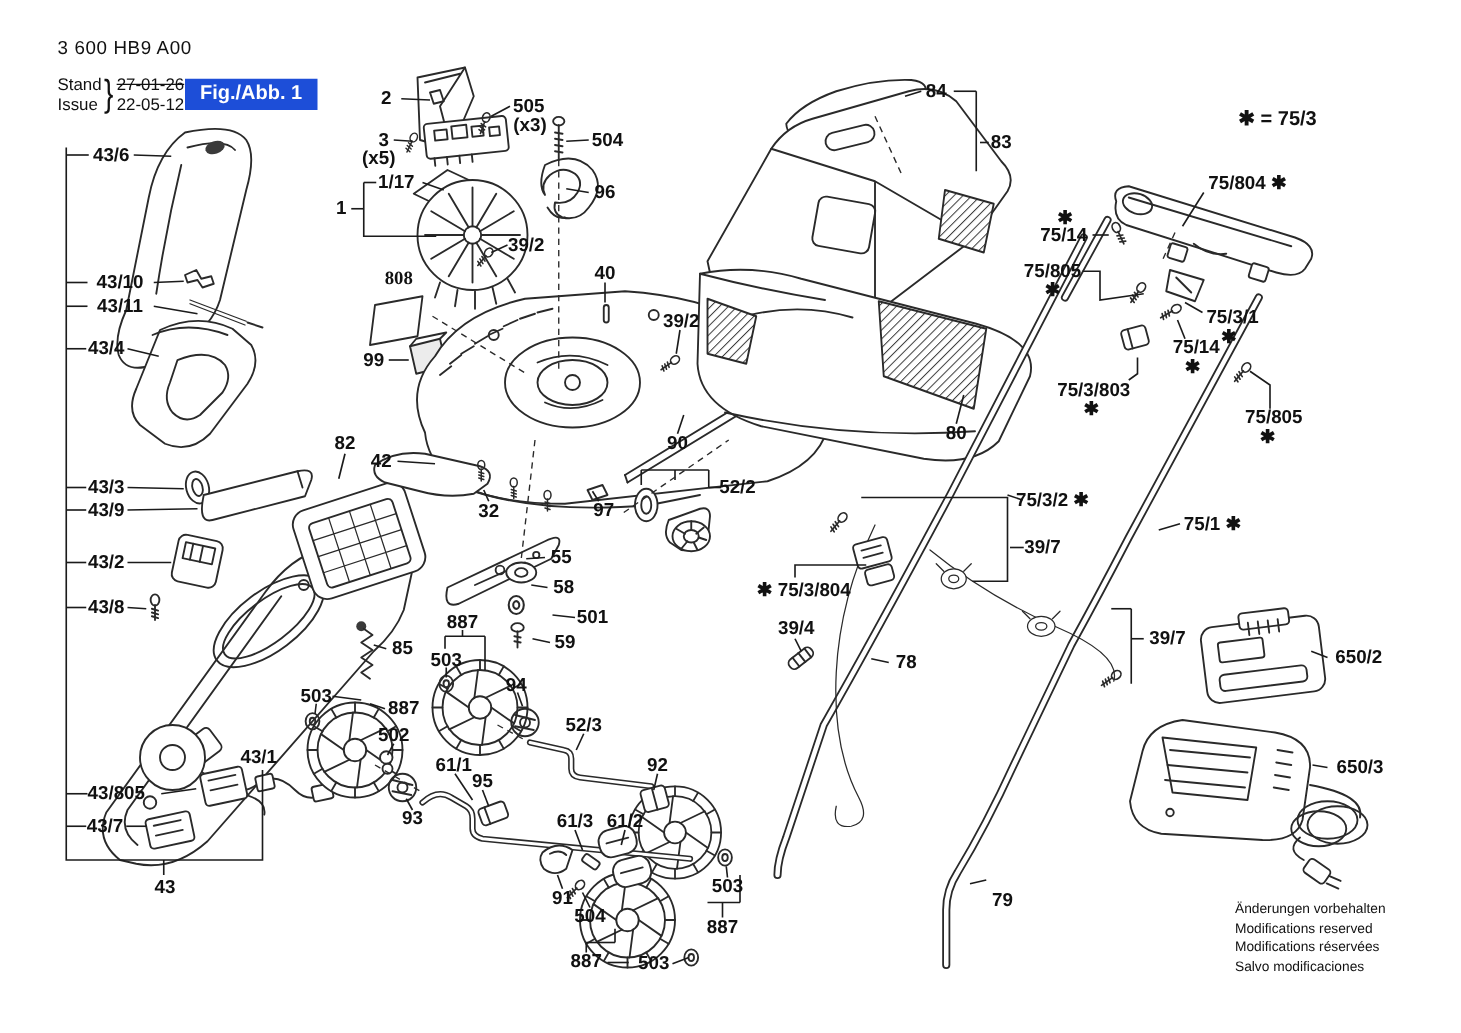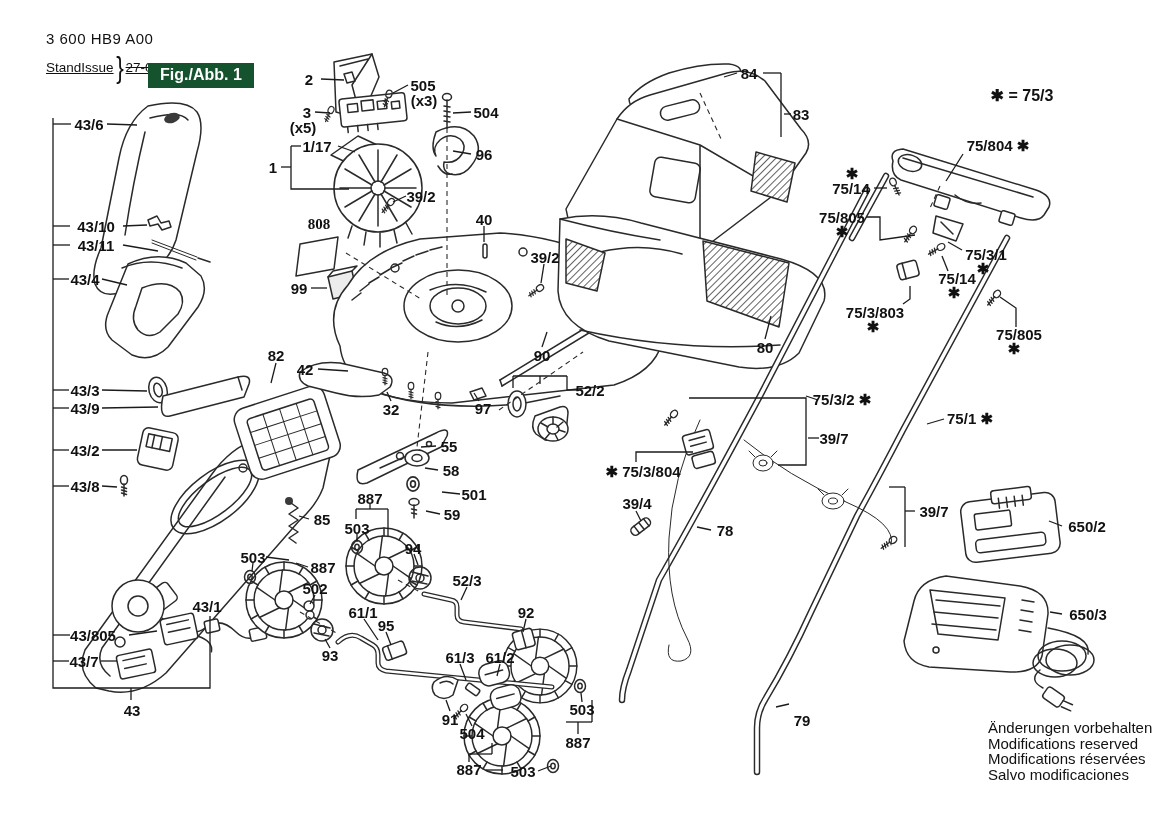--- a/index.html
+++ b/index.html
@@ -1,27 +1,27 @@
 <!DOCTYPE html>
 <html><head>
 <meta charset="utf-8">
 <style>
   html,body{margin:0;padding:0;background:#fff;}
   .stage{position:relative;width:1169px;height:826px;background:#fff;overflow:hidden;
          font-family:"Liberation Sans",sans-serif;color:#111;}
   .hdr-part{position:absolute;left:46px;top:30px;font-size:15px;letter-spacing:.5px;}
   .stand-issue{position:absolute;left:46px;top:60px;display:flex;align-items:center;font-size:13.5px;line-height:16px;}
-  .si-col{display:flex;text-decoration:underline;}
+  .si-col{display:flex;flex-direction:column;}
   .si-brace{font-size:30px;font-weight:400;transform:scaleX(.75);margin:0 1px;}
   .strike{text-decoration:line-through;}
-  .fig-box{position:absolute;left:148px;top:63px;background:#14532d;color:#fff;
+  .fig-box{position:absolute;left:148px;top:63px;background:#1d4ed8;color:#fff;
            font-weight:bold;font-size:16px;padding:3px 12px 4px;}
   .legend{position:absolute;left:1022px;top:95px;transform:translate(-50%,-50%);
           font-weight:bold;font-size:16px;white-space:nowrap;}
-  .footer{position:absolute;left:988px;top:720px;font-size:15px;line-height:15.5px;}
+  .footer{position:absolute;left:988px;top:720px;font-size:11px;line-height:15.5px;}
   .co{position:absolute;transform:translate(-50%,-50%);font-weight:bold;font-size:15px;
       white-space:nowrap;}
   svg.art{position:absolute;left:0;top:0;}
   svg .ln{stroke:#2a2a2a;stroke-width:1.5;fill:none;stroke-linecap:round;stroke-linejoin:round;}
   svg .thin{stroke-width:1;}
   svg .fw{fill:#fff;}
   svg .fg{fill:#ececec;}
   svg .fd{fill:#3a3a3a;stroke:none;}
   svg .hx{fill:url(#hx);}
   svg .tubo{stroke:#2a2a2a;stroke-width:6.5;fill:none;stroke-linecap:round;}

